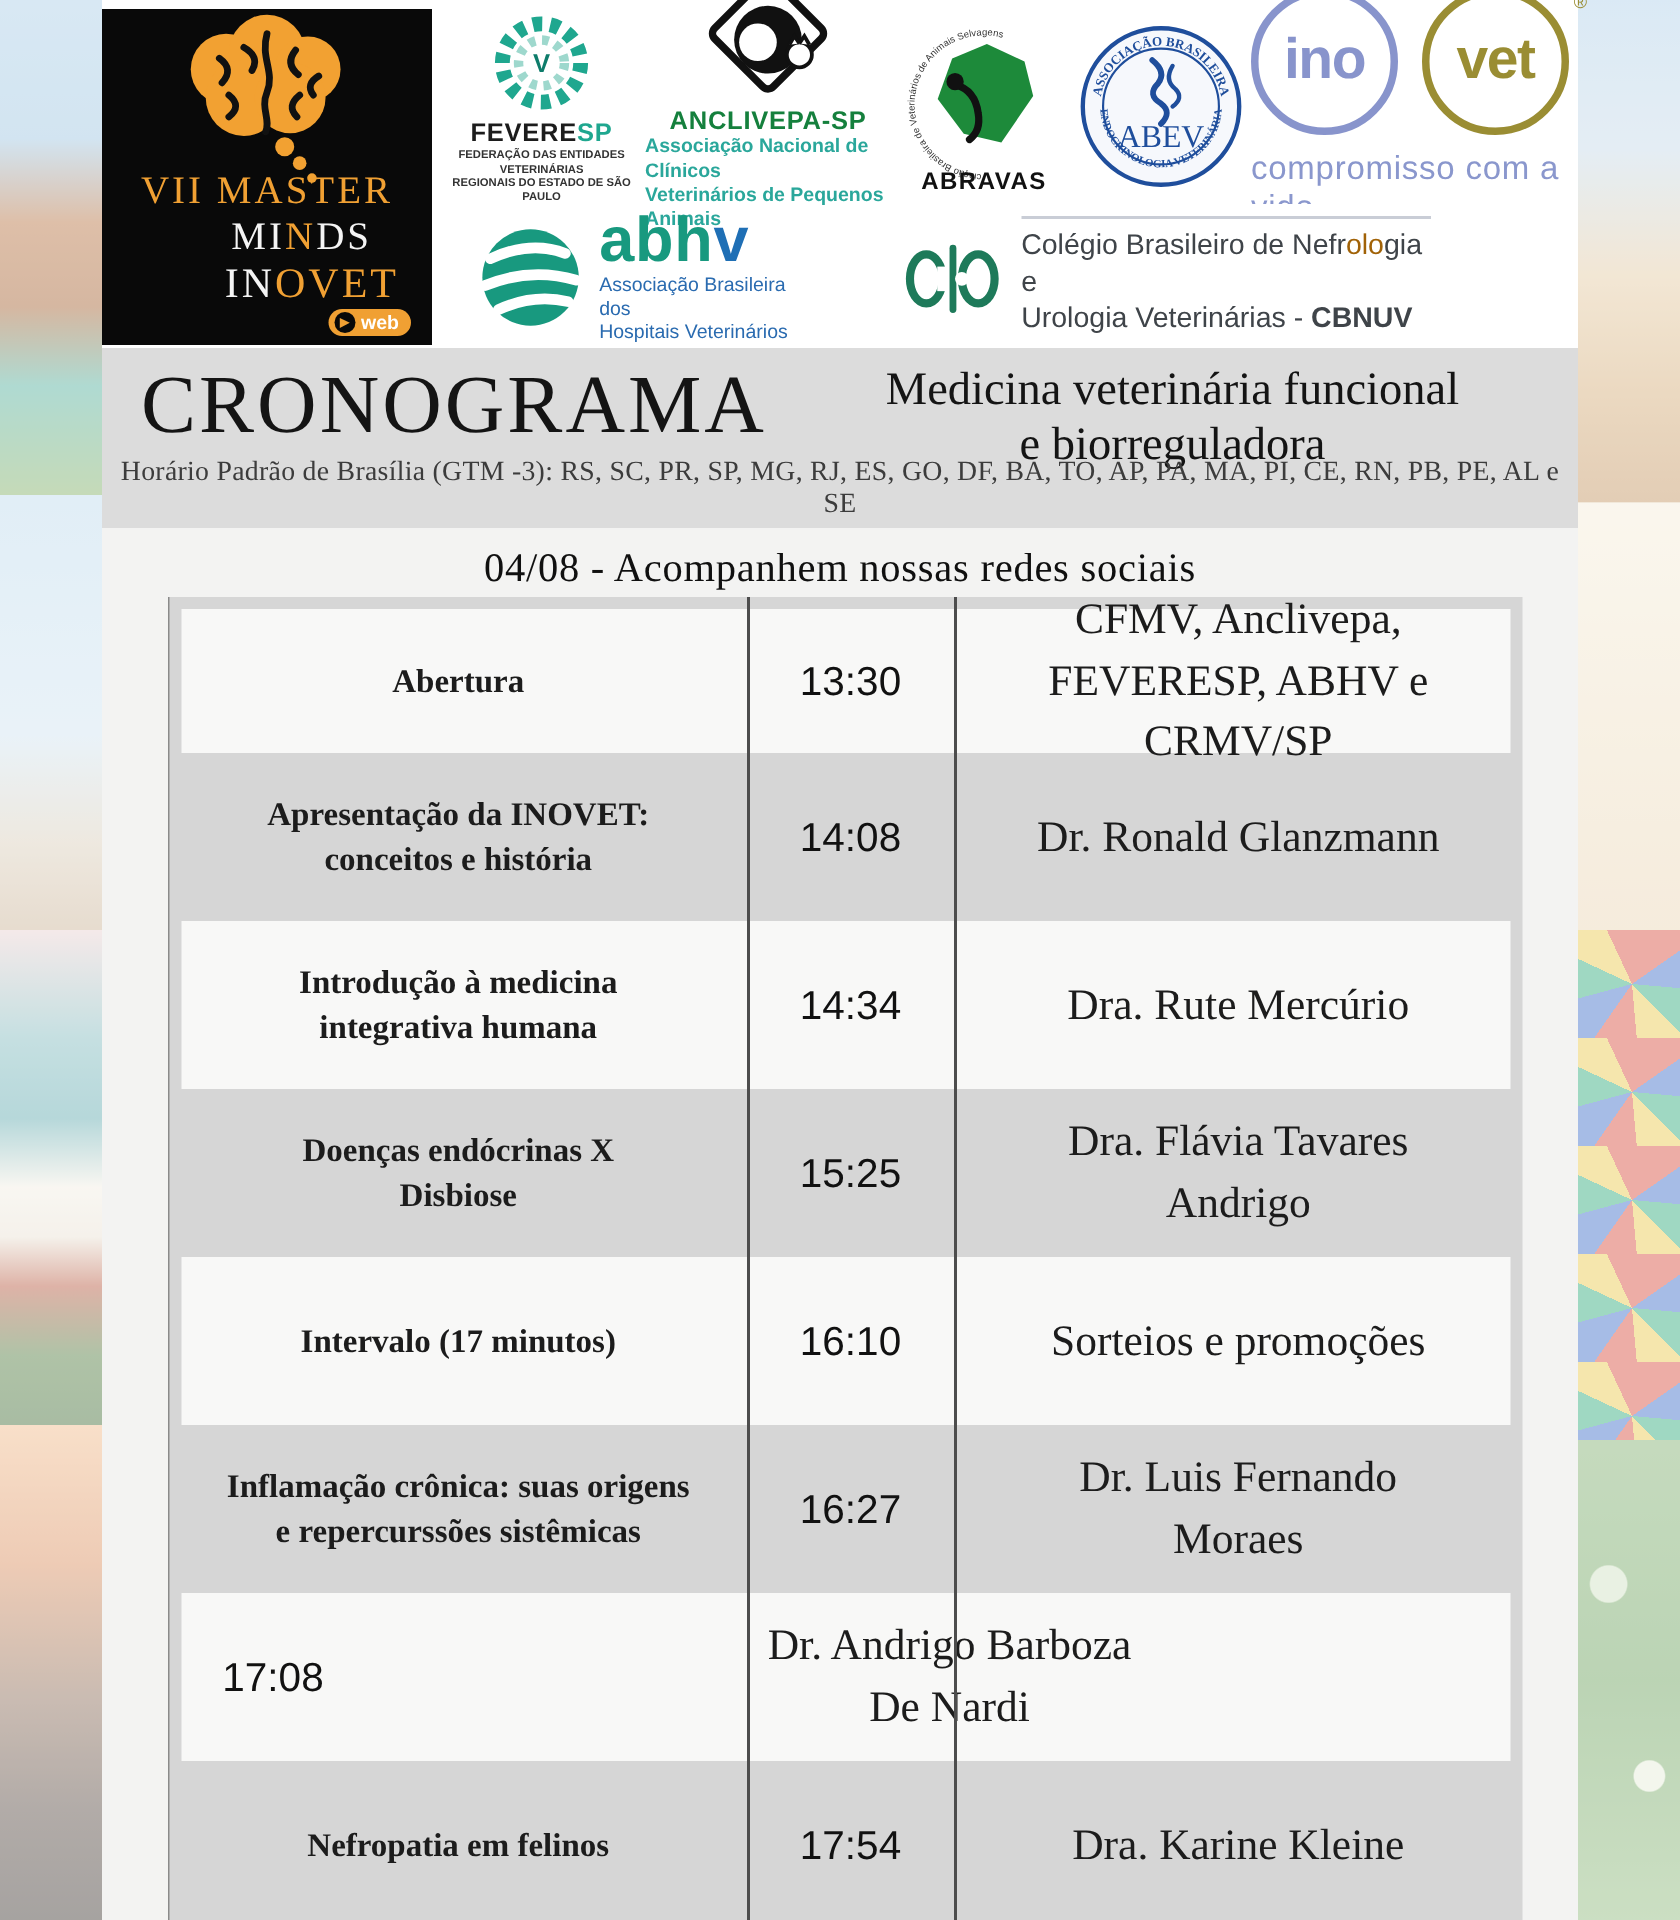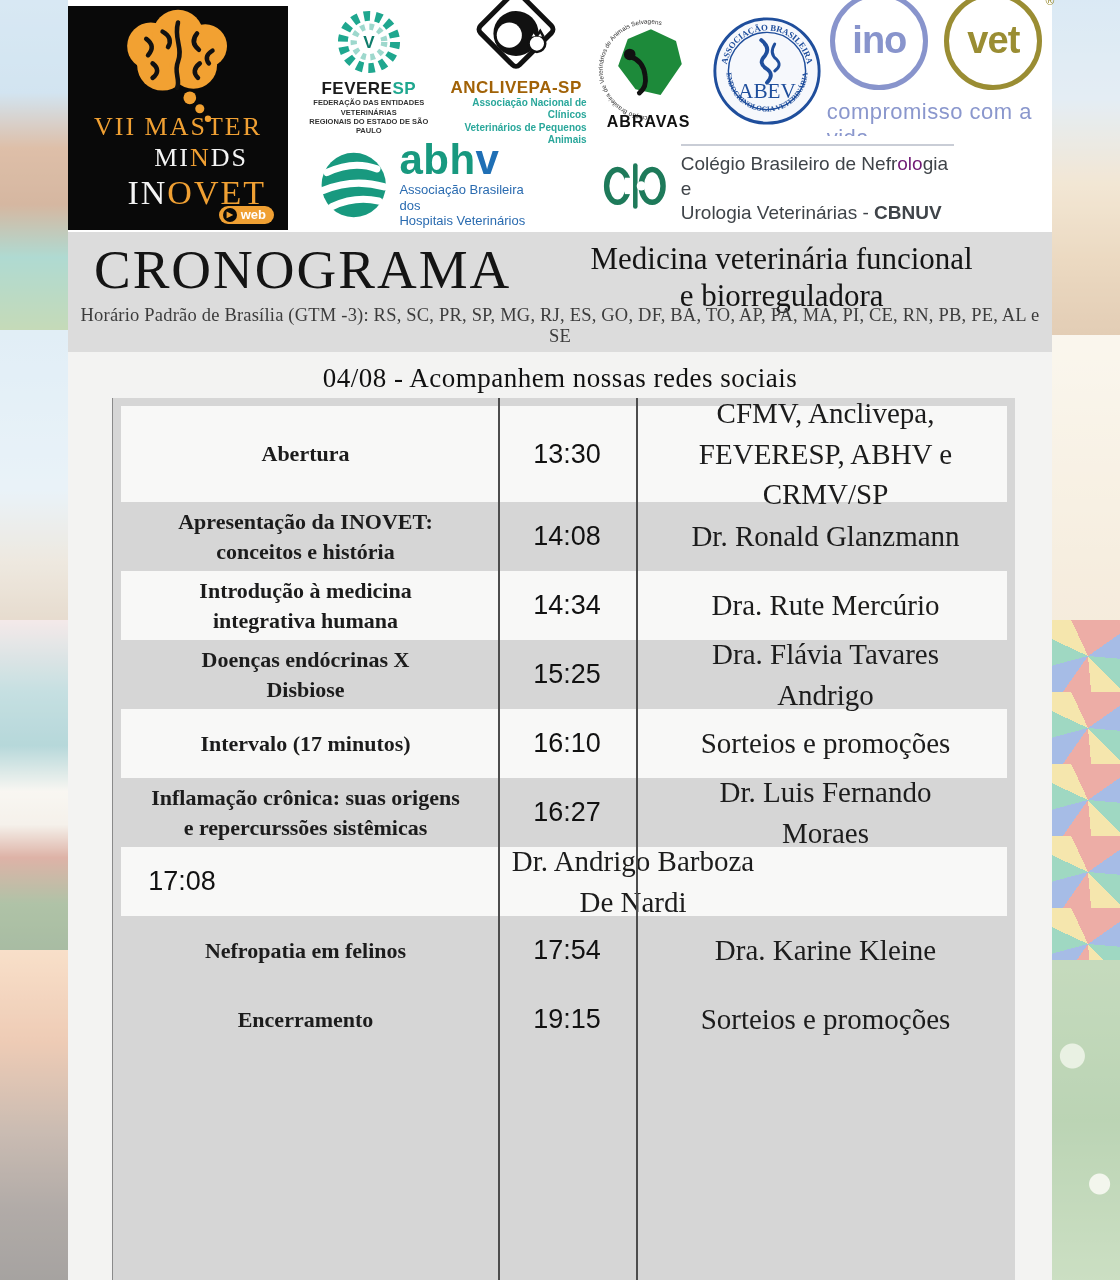--- a/index.html
+++ b/index.html
@@ -22,69 +22,69 @@
   .seg-umbrellas{height:340px;background:conic-gradient(from 15deg,#d84a3a 0 40deg,#3a6ac8 0 80deg,#2aa878 0 120deg,#e8c84a 0 160deg,#d84a3a 0 200deg,#3a6ac8 0 240deg,#2aa878 0 280deg,#e8c84a 0 320deg,#d84a3a 0 360deg);background-size:72px 72px;}
   .seg-green{height:320px;background:radial-gradient(circle at 30% 30%,#cfe0c0 0 12px,transparent 13px),radial-gradient(circle at 70% 70%,#e5ecd8 0 10px,transparent 11px),linear-gradient(180deg,#7fae6e 0%,#69a05a 50%,#8db87a 100%);}
   
   .main{position:absolute;left:68px;top:0;width:984px;height:1280px;background:#f3f3f2;}
   
   .logo-band{position:relative;height:232px;background:#ffffff;}
   .mm-box{position:absolute;left:0;top:6px;width:220px;height:224px;background:#090909;color:#fff;overflow:hidden;}
   .mm-brain{display:block;margin:2px auto 0;}
   .mm-l1{color:#f0a033;font-size:26px;letter-spacing:2px;text-align:center;margin-top:-14px;}
   .mm-l2{font-size:26px;letter-spacing:2px;text-align:right;padding-right:40px;margin-top:1px;}
-  .mm-l3{font-size:34px;letter-spacing:2px;text-align:right;padding-right:22px;margin-top:1px;}
+  .mm-l3{font-size:28px;letter-spacing:2px;text-align:right;padding-right:22px;margin-top:1px;}
   .mm-or{color:#f0a033;}
   .mm-wh{color:#f4f4f4;}
   .mm-badge{position:absolute;right:14px;bottom:6px;background:#f0a033;border-radius:10px;padding:1px 8px 2px 4px;font-family:"Liberation Sans",sans-serif;font-size:13px;font-weight:bold;color:#fff;display:flex;align-items:center;gap:4px;}
   .play-dot{display:inline-flex;width:14px;height:14px;border-radius:50%;background:#090909;color:#f0a033;font-size:8px;align-items:center;justify-content:center;}
   .logos-row1{position:absolute;left:228px;right:6px;top:4px;height:134px;display:flex;align-items:center;justify-content:space-evenly;gap:4px;}
   .logos-row2{position:absolute;left:250px;top:140px;width:650px;height:90px;display:flex;align-items:center;justify-content:center;gap:46px;}
   .logo-block{display:flex;flex-direction:column;align-items:center;line-height:1.05;}
   
   .fev-name{font-family:"Liberation Sans",sans-serif;font-weight:bold;font-size:17px;letter-spacing:.5px;margin-top:2px;}
   .fev-sp{color:#1fa78f;}
   .fev-sub{font-family:"Liberation Sans",sans-serif;font-size:7.5px;font-weight:bold;color:#333;text-align:center;line-height:1.25;}
   
-  .anc-name{font-family:"Liberation Sans",sans-serif;font-weight:bold;font-size:17px;color:#a16207;letter-spacing:.5px;text-shadow:0 0 1px #fff;margin-top:2px;}
-  .anc-sub{font-family:"Liberation Sans",sans-serif;font-size:10px;font-weight:bold;color:#2aa79b;text-align:right;line-height:1.25;}
+  .anc-name{font-family:"Liberation Sans",sans-serif;font-weight:bold;font-size:17px;color:#15803d;letter-spacing:.5px;text-shadow:0 0 1px #fff;margin-top:2px;}
+  .anc-sub{font-family:"Liberation Sans",sans-serif;font-size:13px;font-weight:bold;color:#2aa79b;text-align:left;line-height:1.25;}
   
   .abr-name{font-family:"Liberation Sans",sans-serif;font-weight:800;font-size:16px;color:#111;letter-spacing:1px;margin-top:-6px;}
   
   .inovet-block{display:flex;flex-direction:column;align-items:center;}
   .inovet-circles{display:flex;align-items:flex-start;gap:16px;}
   .circ{width:88px;height:88px;border-radius:50%;display:flex;align-items:center;justify-content:center;font-family:"Liberation Sans",sans-serif;font-weight:bold;font-size:38px;letter-spacing:-1px;}
   .circ-ino{border:5px solid #8894cc;color:#8894cc;}
   .circ-vet{border:5px solid #9a8d33;color:#9a8d33;}
   .vet-wrap{position:relative;}
   .vet-reg{position:absolute;right:-12px;top:2px;font-size:12px;color:#9a8d33;font-family:"Liberation Sans",sans-serif;}
   .inovet-tag{margin-top:9px;font-family:"Liberation Sans",sans-serif;font-size:22px;color:#8a97cd;letter-spacing:.5px;}
   
   .abhv-block{display:flex;align-items:center;gap:10px;}
   .abhv-text{display:flex;flex-direction:column;}
   .abhv-name{font-family:"Liberation Sans",sans-serif;font-weight:bold;font-size:42px;line-height:.9;letter-spacing:.5px;color:#18997f;}
   .abhv-v{color:#1f6fb5;}
   .abhv-sub{font-family:"Liberation Sans",sans-serif;font-size:13px;color:#2a6bb0;line-height:1.2;margin-top:3px;}
   
   .cbnuv-box{background:#fff;display:flex;align-items:center;gap:14px;padding:8px 14px;}
   .cbnuv-text{font-family:"Liberation Sans",sans-serif;font-size:19px;color:#3f4449;line-height:1.3;border-top:2px solid #c9cdd6;padding-top:6px;}
-  .cbnuv-hl{color:#701a75;}
+  .cbnuv-hl{color:#a16207;}
   .cbnuv-bold{font-weight:bold;}
   
   .title-band{position:relative;height:120px;background:#dcdcdc;display:flex;}
   .band-title{font-size:55px;letter-spacing:2px;margin:6px 0 0 26px;color:#141414;}
   .band-sub{flex:1;text-align:center;font-size:31px;line-height:1.18;margin-top:9px;color:#141414;}
   .tz-line{position:absolute;left:0;right:0;bottom:5px;text-align:center;font-size:18.5px;color:#3c3c3c;letter-spacing:.2px;}
   
   .date-line{text-align:center;font-size:27px;margin-top:11px;color:#101010;letter-spacing:.5px;}
   .sched{position:absolute;left:44px;top:398px;width:903px;height:882px;background:#d6d6d6;padding-top:8px;box-sizing:border-box;overflow:hidden;border-left:1px solid #8a8a8a;}
   .vline{position:absolute;top:0;bottom:0;width:1.5px;background:#4d4d4d;z-index:3;}
   .vline-1{left:385px;}
   .vline-2{left:523px;}
-  .row{position:relative;display:flex;height:69px;}
+  .row{position:relative;display:flex;height:112px;}
   .row.first{height:96px;}
   .row.light::before{content:"";position:absolute;left:8px;right:8px;top:0;bottom:0;background:#f8f8f7;}
   .cell{position:relative;z-index:1;display:flex;flex-direction:column;justify-content:center;align-items:center;text-align:center;box-sizing:border-box;}
   .c-session{width:385px;font-weight:bold;font-size:22px;line-height:1.35;padding:0 14px;border-radius:10px;}
   .c-time{width:138px;font-family:"Liberation Sans",sans-serif;font-size:27px;color:#111;}
   .c-speaker{flex:1;font-size:29px;line-height:1.4;padding:0 10px;}
 </style>
 </head>
 <body>
 

